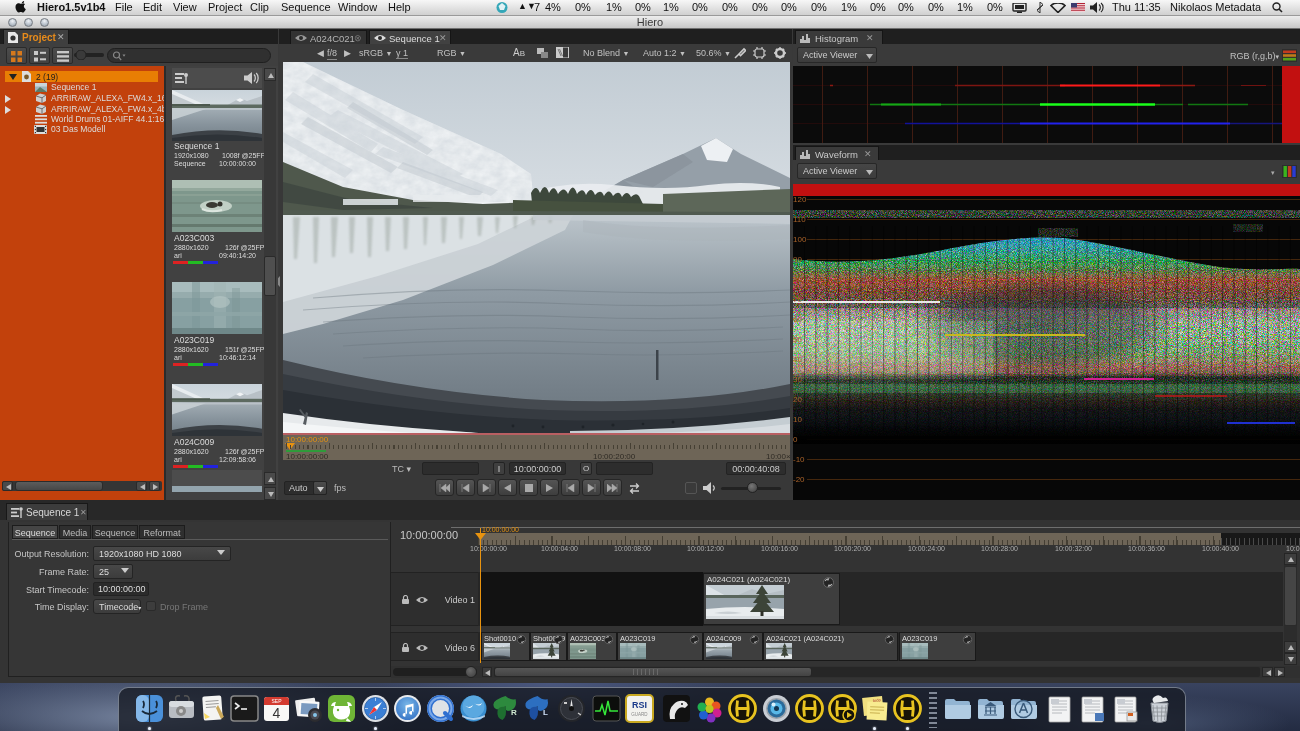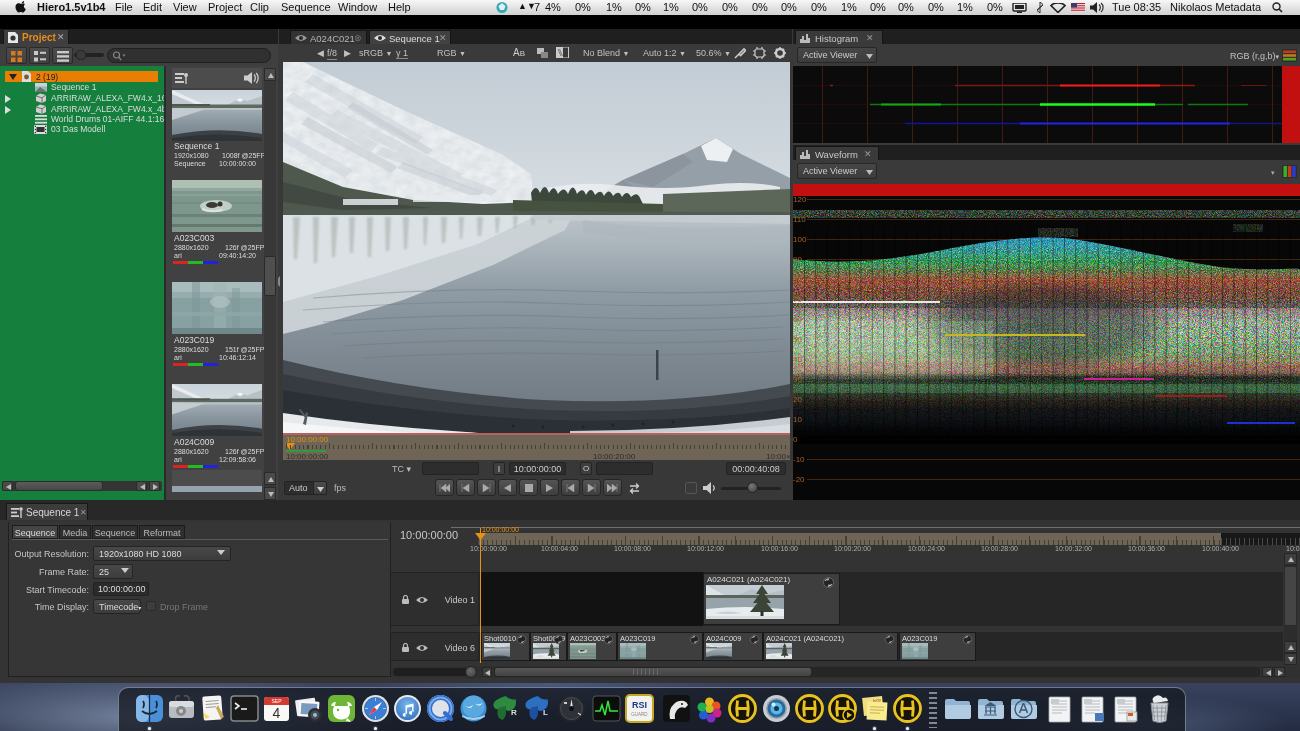--- a/index.html
+++ b/index.html
@@ -599,21 +599,21 @@
         </svg>
       <div class="abs" style="left:107px;top:4px;width:164px;height:15px;background:#303030;border:1px solid #1f1f1f;border-radius:8px">
         <svg class="abs" style="left:4px;top:2px" width="14" height="11" viewBox="0 0 14 11">
             <circle cx="4.5" cy="4" r="3" fill="none" stroke="#888" stroke-width="1.2"></circle>
             <path d="M6.7 6.2l2.5 2.8" stroke="#888" stroke-width="1.2"></path>
             <path d="M10.5 3.5l3 0-1.5 2.2z" fill="#888"></path>
           </svg>
       </div>
     </div>
 
-    <div class="abs" style="left:0;top:37px;width:196px;height:454px;background:#15803d">
+    <div class="abs" style="left:0;top:37px;width:196px;height:454px;background:#c2410c">
       <div class="abs" style="left:5px;top:5px;width:153px;height:11px;background:#e87e04"></div>
       <svg class="abs" style="left:9px;top:8px" width="8" height="6">
           <path d="M0 0h8L4 6z" fill="#222"></path>
         </svg>
       <svg class="abs" style="left:22px;top:5px" width="9" height="11">
           <path d="M0 0h6l3 3v8H0z" fill="#ddd"></path>
           <circle cx="4.5" cy="6" r="2.4" fill="#7a5a28"></circle>
         </svg>
       <span class="t" style="left:36px;top:6px;font-size:8.5px;color:#1d1d1d">2 (19)</span>
       <svg class="abs" style="left:35px;top:17px" width="12" height="9">
@@ -1215,20 +1215,26 @@
         <rect y="1.2" width="14" height="1" fill="#fff"></rect>
         <rect y="3.4" width="14" height="1" fill="#fff"></rect>
         <rect y="5.6" width="14" height="1" fill="#fff"></rect>
         <rect y="7.8" width="14" height="1" fill="#fff"></rect>
         <rect width="6" height="4.5" fill="#3c3b6e"></rect>
       </svg>
     <svg class="abs" style="left:1090px;top:2px" width="14" height="11" viewBox="0 0 14 11">
         <path d="M0 3.5h3L7 0v11L3 7.5H0z" fill="#222"></path>
         <path d="M9 2.5c1.8 1.5 1.8 4.5 0 6M11 1c2.8 2.2 2.8 6.8 0 9" stroke="#222" stroke-width="1.1" fill="none"></path>
       </svg>
-    <span class="mi" style="left:1112px">Tue 08:35</span>
+    <span class="mi" style="left:1112px">Thu 11:35</span>
     <span class="mi" style="left:1170px">Nikolaos Metadata</span>
     <svg class="abs" style="left:1272px;top:2px" width="11" height="11" viewBox="0 0 11 11">
         <circle cx="4.5" cy="4.5" r="3.5" fill="none" stroke="#222" stroke-width="1.4"></circle>
         <path d="M7 7l3 3" stroke="#222" stroke-width="1.6"></path>
       </svg>
   </div>
+  <div id="titlebar" class="abs">
+    <div class="tl" style="left:8px"></div>
+    <div class="tl" style="left:24px"></div>
+    <div class="tl" style="left:40px"></div>
+    <div id="wintitle">Hiero</div>
+  </div>
 </div>
 
 </body></html>

